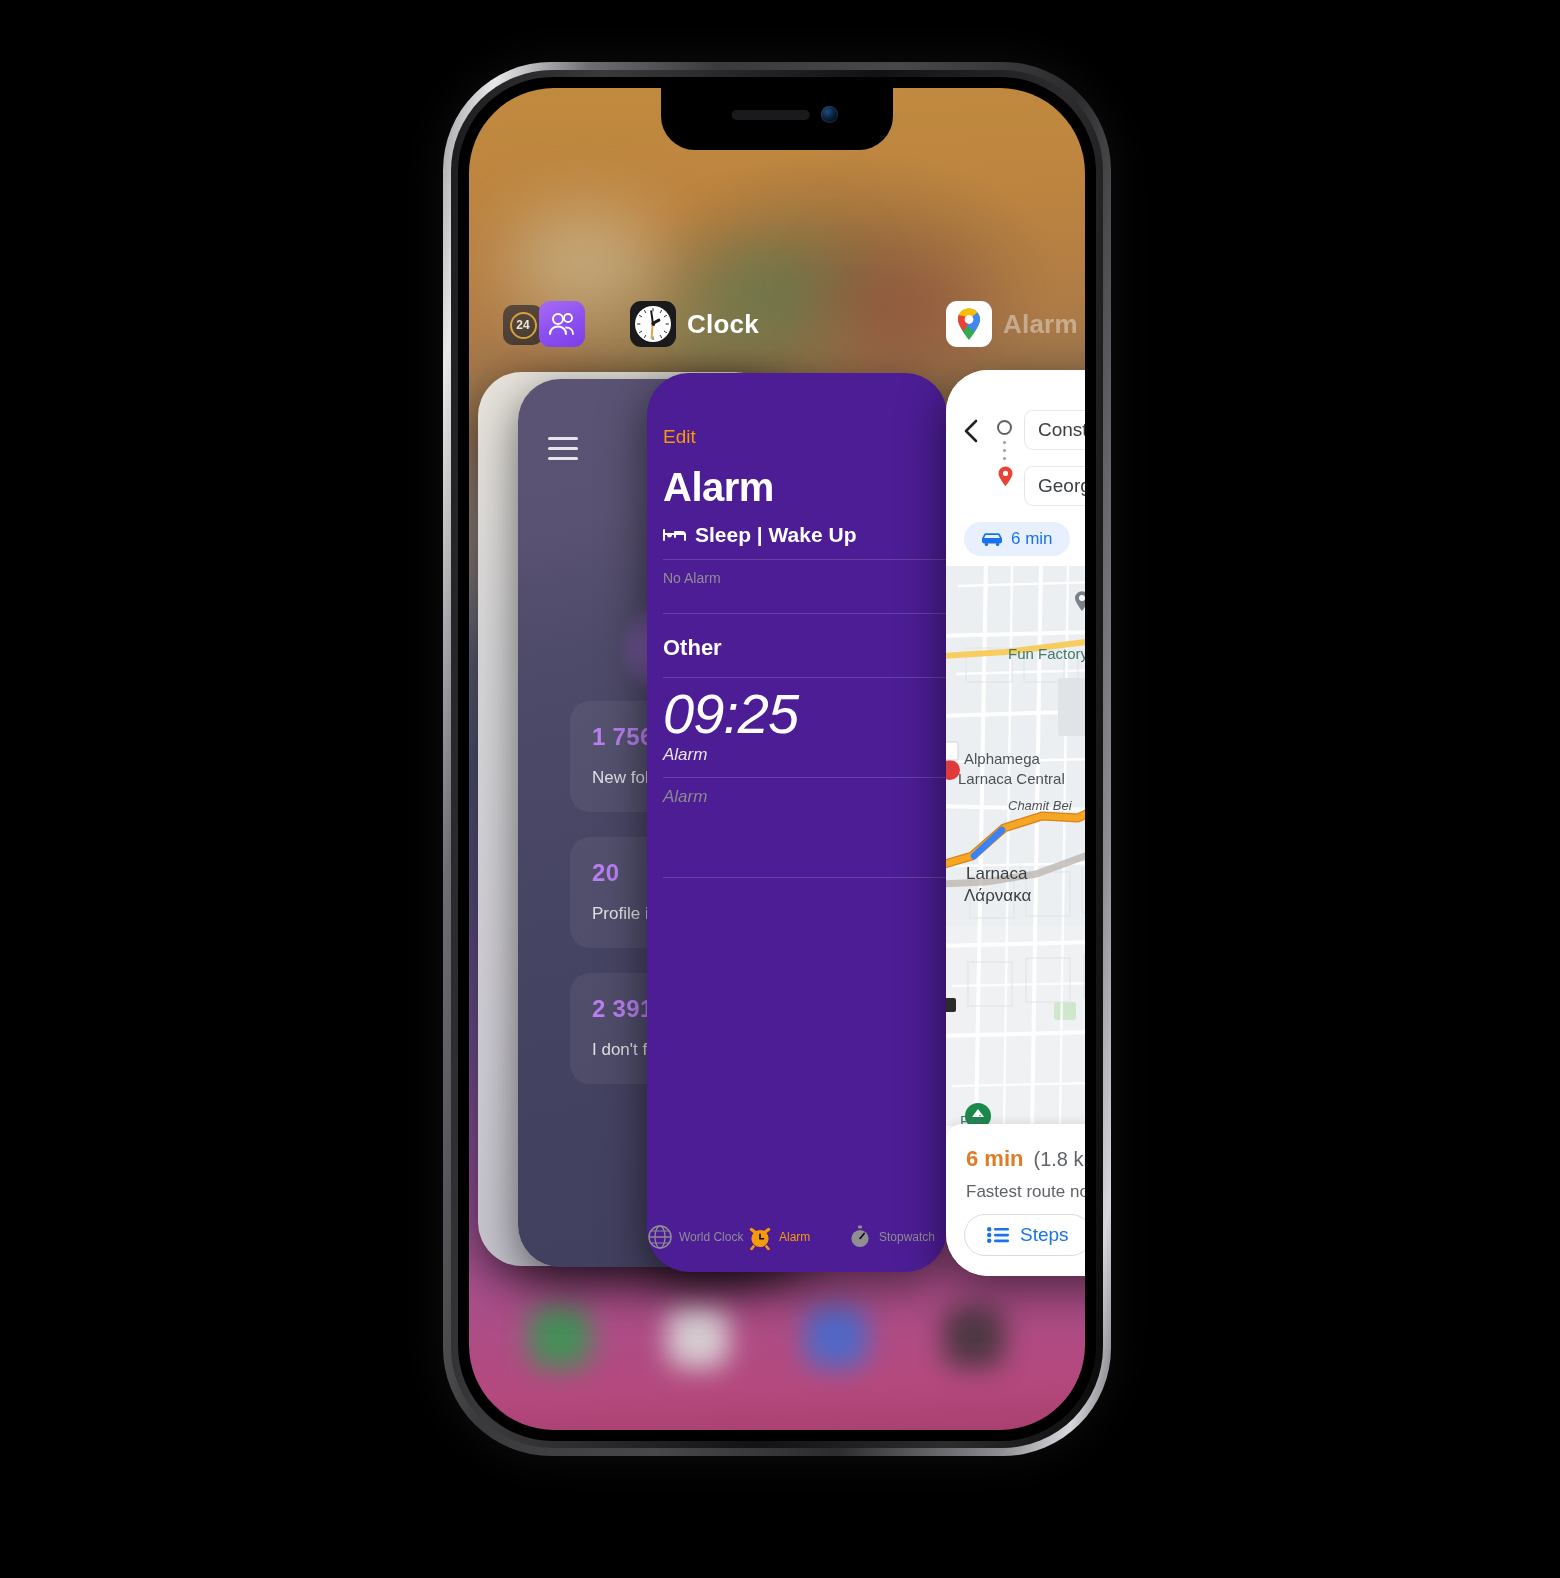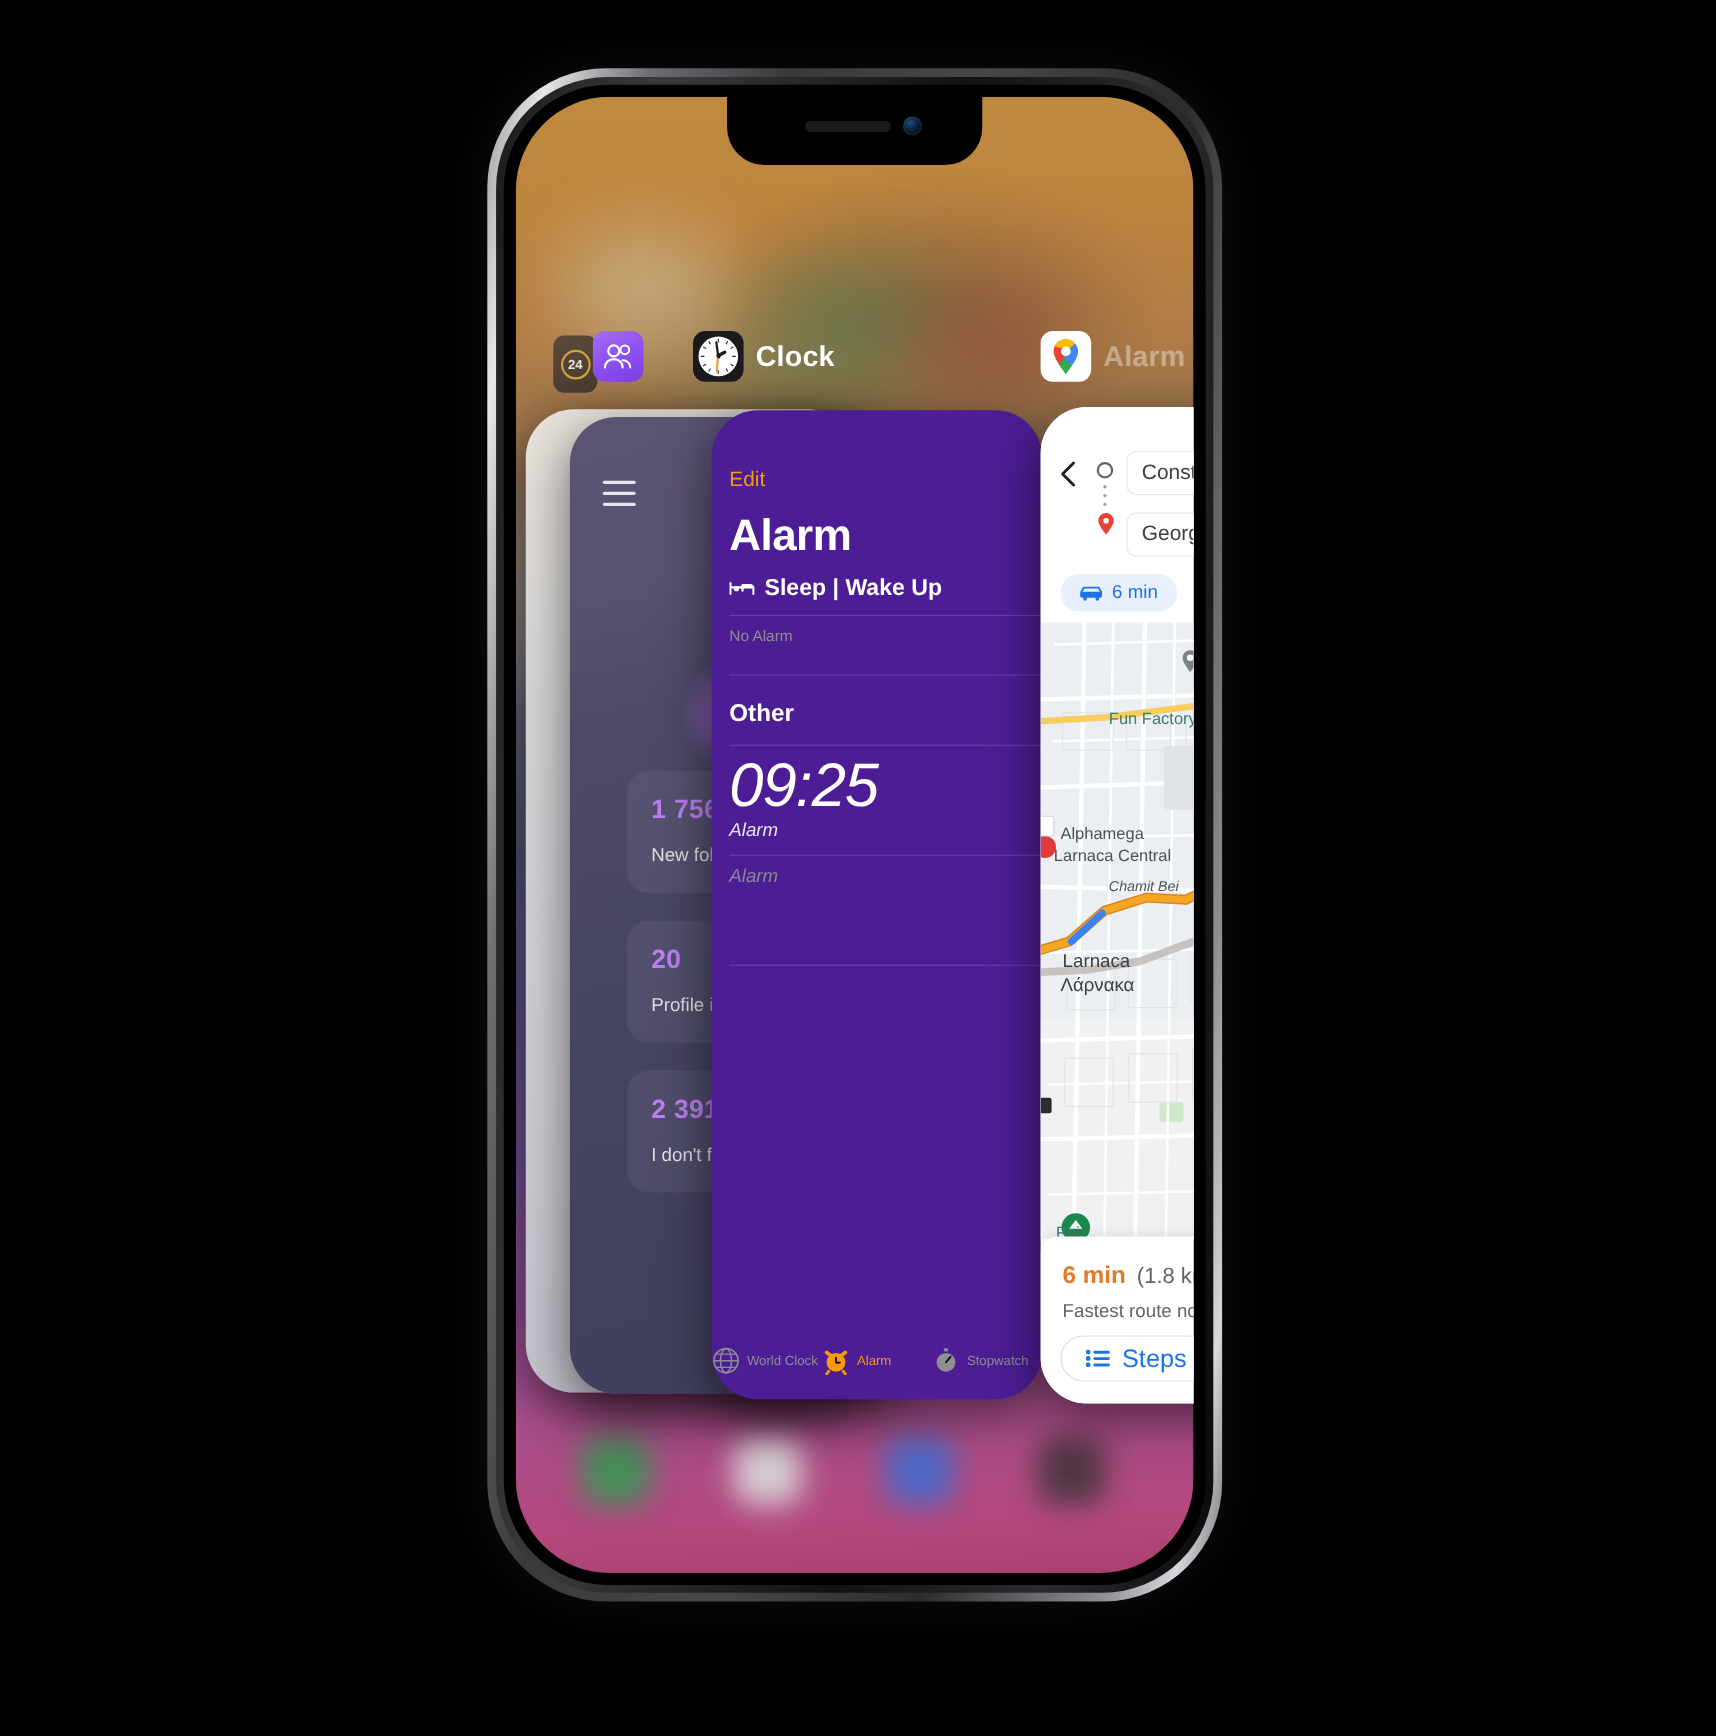--- a/index.html
+++ b/index.html
@@ -78,21 +78,21 @@
     width:17px; height:17px; border-radius:50%;
     background:radial-gradient(circle at 38% 34%, #1d4d80 0%, #0b2340 42%, #050b14 72%, #000 100%);
     box-shadow:inset 0 0 2px rgba(120,170,230,.5);
   }
 
   
   .app-header { position:absolute; left:0; top:205px; width:100%; height:70px; z-index:18; }
   .app-hdr-item { position:absolute; display:flex; align-items:center; gap:11px; }
 
   .appicon { width:46px; height:46px; border-radius:11px; flex:none; position:relative; overflow:hidden; }
-  .appicon.small { width:40px; height:52px; border-radius:10px; }
+  .appicon.small { width:40px; height:40px; border-radius:10px; }
 
   .icon-badge24 {
     background:linear-gradient(160deg,#5a4a3c,#463a30);
     display:flex; align-items:center; justify-content:center;
   }
   .ring24 {
     width:27px; height:27px; border-radius:50%;
     border:2.6px solid #d6a13c;
     display:flex; align-items:center; justify-content:center;
     color:#efe6d8; font-size:12px; font-weight:600;
@@ -226,21 +226,21 @@
     box-shadow:0 -3px 10px rgba(0,0,0,.08);
   }
   .eta-row { position:absolute; left:20px; top:22px; display:flex; align-items:baseline; gap:10px; white-space:nowrap; }
   .eta-min { color:#e07b28; font-size:22px; font-weight:600; }
   .eta-dist { color:#5f6368; font-size:20px; }
   .eta-sub { position:absolute; left:20px; top:58px; color:#5f6368; font-size:17px; white-space:nowrap; }
   .steps-btn {
     position:absolute; left:18px; top:90px; height:42px; padding:0 22px;
     border:1px solid #dadce0; border-radius:21px; background:#fff;
     display:flex; align-items:center; gap:11px;
-    color:#1a73e8; font-size:23px; font-weight:500;
+    color:#1a73e8; font-size:19px; font-weight:500;
   }
 
   
   .dock { position:absolute; left:0; bottom:26px; width:100%; height:120px; z-index:10; }
   .dock-ic { position:absolute; width:62px; height:62px; border-radius:17px; filter:blur(13px); opacity:.82; }
 </style>
 </head>
 <body>
 
 <div id="stage">

